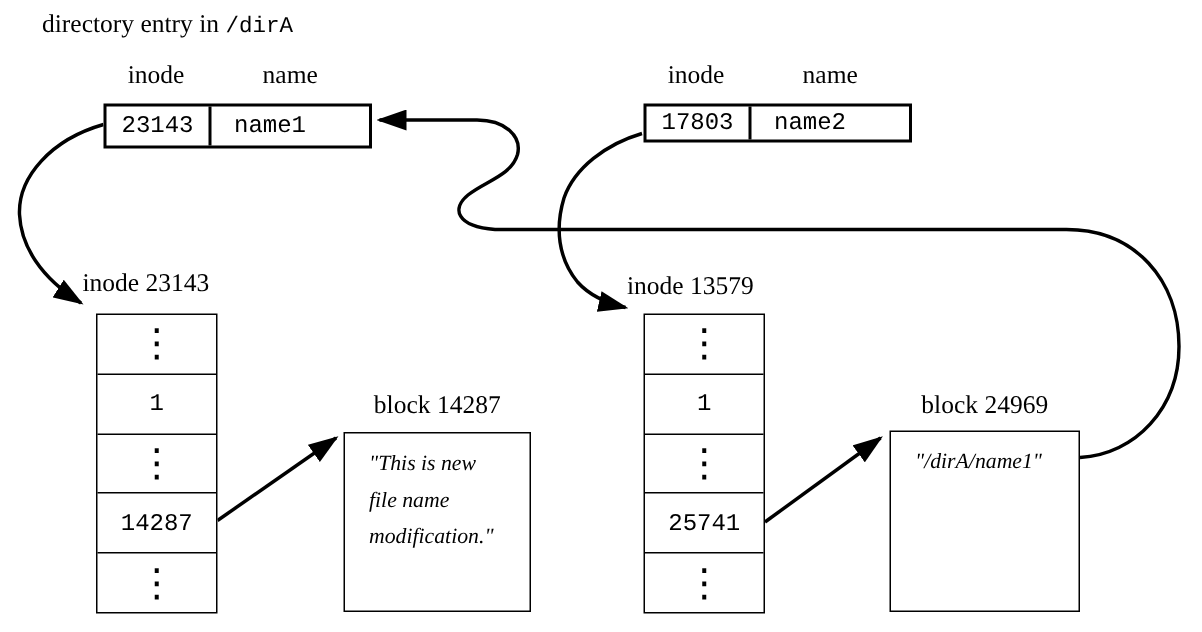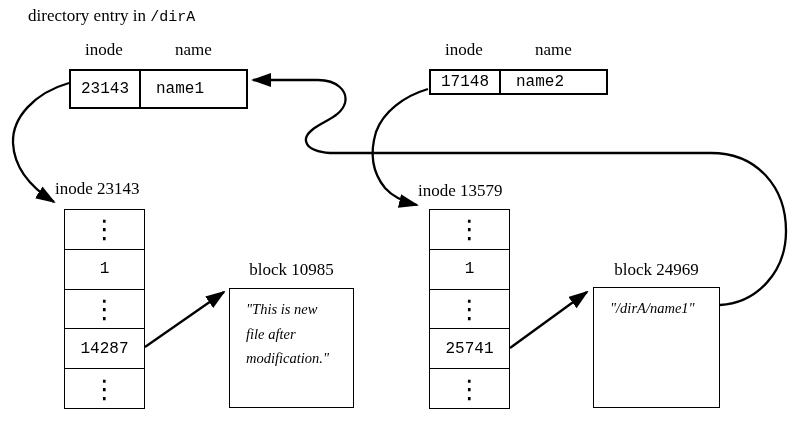--- a/index.html
+++ b/index.html
@@ -69,29 +69,29 @@
     <path d="M 720 305 C 757 303 786 272 786 231 C 786 187 757 153 711 153 L 330 153 C 304 151 301 139 312 130 C 323 121 341 117 345 103 C 348 91 337 80 318 80 L 253 80" fill="none" stroke="#000" stroke-width="2.3" marker-end="url(#ah)"></path>
   </svg>
 
   <div class="abs fig-title" style="left:28px; top:6px;">
     <span>directory entry in</span>
     <span class="mono-path">/dirA</span>
   </div>
 
   <div class="abs col-header" style="left:69px; top:40px; width:70px;">inode</div>
   <div class="abs col-header" style="left:139px; top:40px; width:109px;">name</div>
-  <div class="abs dir-table" style="left:69px; top:69px; width:179px; height:40px;justify-content:center;">
+  <div class="abs dir-table" style="left:69px; top:69px; width:179px; height:30px;justify-content:center;">
     <div class="cell-inode">23143</div>
     <div class="cell-name">name1</div>
   </div>
 
   <div class="abs col-header" style="left:429px; top:40px; width:70px;">inode</div>
   <div class="abs col-header" style="left:499px; top:40px; width:109px;">name</div>
   <div class="abs dir-table" style="left:429px; top:69px; width:179px; height:26px;">
-    <div class="cell-inode">17148</div>
+    <div class="cell-inode">17803</div>
     <div class="cell-name">name2</div>
   </div>
 
   <div class="abs inode-label" style="left:55px; top:179px;">inode 23143</div>
   <div class="abs inode-col" style="left:64px; top:209px; width:81px; height:200px;">
     <div class="cell dots">⋮</div>
     <div class="cell">1</div>
     <div class="cell dots">⋮</div>
     <div class="cell">14287</div>
     <div class="cell dots">⋮</div>
@@ -99,24 +99,24 @@
 
   <div class="abs inode-label" style="left:418px; top:181px;">inode 13579</div>
   <div class="abs inode-col" style="left:429px; top:209px; width:81px; height:200px;">
     <div class="cell dots">⋮</div>
     <div class="cell">1</div>
     <div class="cell dots">⋮</div>
     <div class="cell">25741</div>
     <div class="cell dots">⋮</div>
   </div>
 
-  <div class="abs block-label" style="left:229px; top:260px; width:125px;">block 10985</div>
+  <div class="abs block-label" style="left:229px; top:260px; width:125px;">block 14287</div>
   <div class="abs data-block" style="left:229px; top:288px; width:125px; height:120px;">
     <div>"This is new</div>
-    <div>file after</div>
+    <div>file name</div>
     <div>modification."</div>
   </div>
 
   <div class="abs block-label" style="left:593px; top:260px; width:127px;">block 24969</div>
   <div class="abs data-block" style="left:593px; top:287px; width:127px; height:121px;">
     <div>"/dirA/name1"</div>
   </div>
 
 </div>
 

